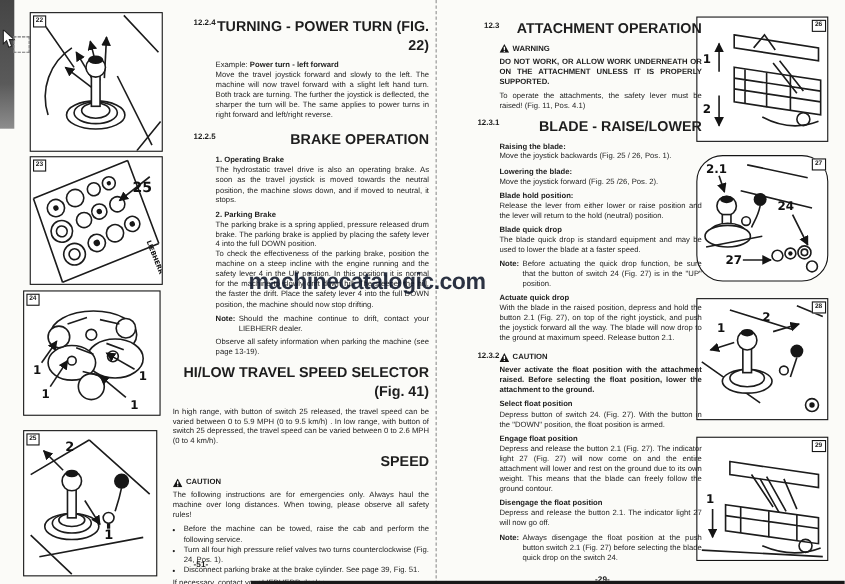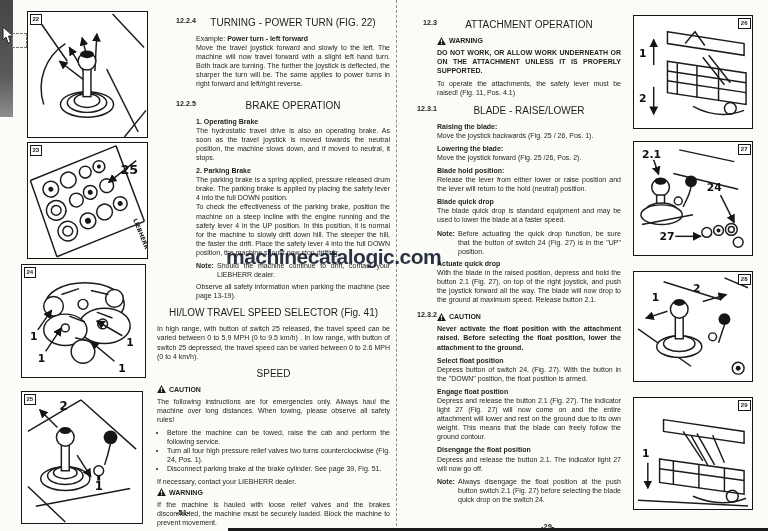--- a/index.html
+++ b/index.html
@@ -1,25 +1,25 @@
 <!DOCTYPE html>
 <html><head>
 <meta charset="utf-8">
 <style>
   html,body{margin:0;padding:0;}
   body{width:768px;height:531px;position:relative;overflow:hidden;background:#fbfbf8;
        font-family:"Liberation Sans", sans-serif;color:#1d1d1d;}
   
   .col{position:absolute;font-size:7px;line-height:1.3;text-align:justify;}
   #col-left{left:157px;top:16px;width:233px;}
-  #col-right{left:400px;top:18px;width:221px;}
+  #col-right{left:417px;top:18px;width:221px;}
   .sec{display:flex;margin-bottom:6px;}
   .sn{flex:0 0 39px;font-weight:bold;font-size:7.2px;text-align:right;}
   .sb{flex:1;min-width:0;}
-  .st{font-weight:normal;font-size:10px;margin:0 0 5px;text-align:center;}
+  .st{font-weight:bold;font-size:13px;margin:0 0 5px;text-align:right;}
   p{margin:0 0 4px;}
   .tight{margin:0;}
   .b{font-weight:bold;}
   .haz{display:flex;align-items:center;gap:3px;font-weight:bold;margin:2px 0 3px;text-align:left;}
   .haz svg{flex:0 0 auto;}
   ul.bul{margin:0 0 3px;padding-left:10px;list-style:disc;text-align:justify;}
   ul.bul li{margin:0;}
   .note{display:flex;margin:0 0 3px;}
   .note .lbl{font-weight:bold;flex:0 0 21px;}
   .note .txt{flex:1;}
@@ -30,21 +30,21 @@
   .fig{position:absolute;background:#fff;border:1.7px solid #151515;box-sizing:border-box;}
   .fig svg{width:100%;height:100%;display:block;}
   .badge{position:absolute;top:1.5px;border:1px solid #151515;background:#fff;
          font-size:6px;font-weight:bold;padding:0 2px;line-height:9px;}
   .badge.l{left:1.5px;}.badge.r{right:1.5px;}
   #f22{left:27px;top:11px;width:121px;height:127px;}
   #f23{left:27px;top:142px;width:121px;height:117px;}
   #f24{left:21px;top:264px;width:125px;height:114px;}
   #f25{left:21px;top:391px;width:122px;height:133px;}
   #f26{left:633px;top:15px;width:120px;height:114px;}
-  #f27{left:633px;top:141px;width:120px;height:115px;}
+  #f27{left:633px;top:141px;width:120px;height:115px;border-radius:24px;}
   #f28{left:633px;top:271px;width:120px;height:111px;}
   #f29{left:633px;top:397px;width:120px;height:113px;}
   svg .s{stroke:#1c1c1c;fill:none;stroke-width:1.5;}
   svg .sw{stroke:#1c1c1c;fill:#fff;stroke-width:1.5;}
   svg .fk{fill:#161616;stroke:none;}
   svg text{font-family:"DejaVu Sans", sans-serif;font-weight:bold;fill:#111;}
   
   #divider{position:absolute;left:396px;top:0;height:531px;border-left:1.4px dashed #8f8f8f;}
   #strip{position:absolute;left:0;top:0;width:13px;height:117px;
          background:linear-gradient(180deg,#454545,#5a5a5a 65%,#8d8d8d);}

